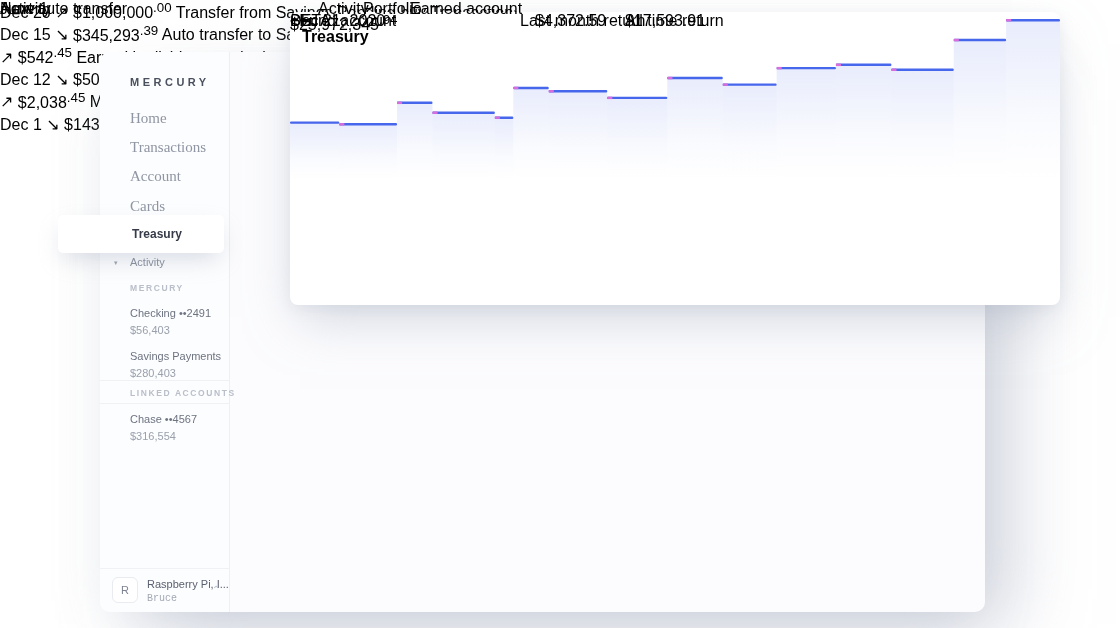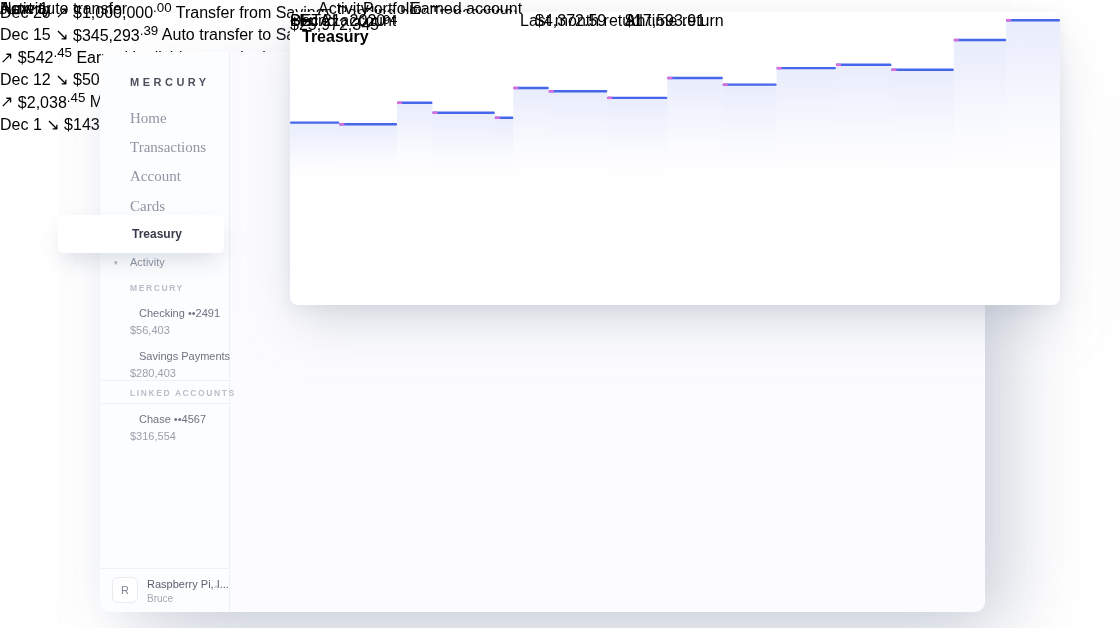--- a/index.html
+++ b/index.html
@@ -23,28 +23,28 @@
   .logo { left:130px; top:76px; font-size:11px; font-weight:700; letter-spacing:3.5px; color:#4a505d; }
   .nav-item { left:130px; font-size:15px; color:#8f95a2; cursor:default;font-family:Liberation Serif, serif; }
   .treasury-card {
     left:58px; top:215px; width:166px; height:38px; background:#ffffff; border-radius:5px;
     box-shadow:0 10px 24px -6px rgba(160,168,188,0.45);
     font-size:12px; font-weight:700; color:#363b49; line-height:38px; padding-left:74px;
   }
   .acc-toggle-tri { left:114px; top:259px; font-size:7px; color:#9aa1af; }
   .acc-toggle-label { left:130px; top:256px; font-size:11px; color:#868d9b; }
   .section-label { left:130px; font-size:8.5px; letter-spacing:1.6px; color:#b9bec9; font-weight:700; }
-  .acc-name { left:130px; font-size:11px; color:#6d7381;margin-left:9px; }
+  .acc-name { left:130px; font-size:11px; color:#6d7381; }
   .acc-val  { left:130px; font-size:11px; color:#9aa0ac; }
   .side-div { left:100px; width:130px; height:1px; background:#eff1f5; }
 
   .avatar { left:112px; top:577px; width:26px; height:26px; border:1px solid #e9ebf1; background:#fff;
             border-radius:6px; text-align:center; line-height:24px; font-size:11px; color:#7d8392; }
   .user-name { left:147px; top:578px; font-size:11px; color:#5b6170; }
-  .user-sub  { left:147px; top:593px; font-size:10px; color:#a3a8b4; }
+  .user-sub  { left:147px; top:593px; font-size:10px; color:#a3a8b4;font-family:Liberation Mono, monospace; }
   .user-chev { left:212px; top:584px; font-size:10px; color:#b8bcc7; }
 
   
   .chart-card {
     position:absolute; left:290px; top:12px; width:770px; height:293px; background:#fff;
     border-radius:8px; overflow:hidden;
     box-shadow:0 22px 48px -10px rgba(167,175,192,0.5), 0 4px 14px rgba(167,175,192,0.18);
   }
   .cc { position:absolute; }
   .cc-title { left:12px; top:16px; font-size:16px; font-weight:700; color:#33384' ; color:#333846; }

